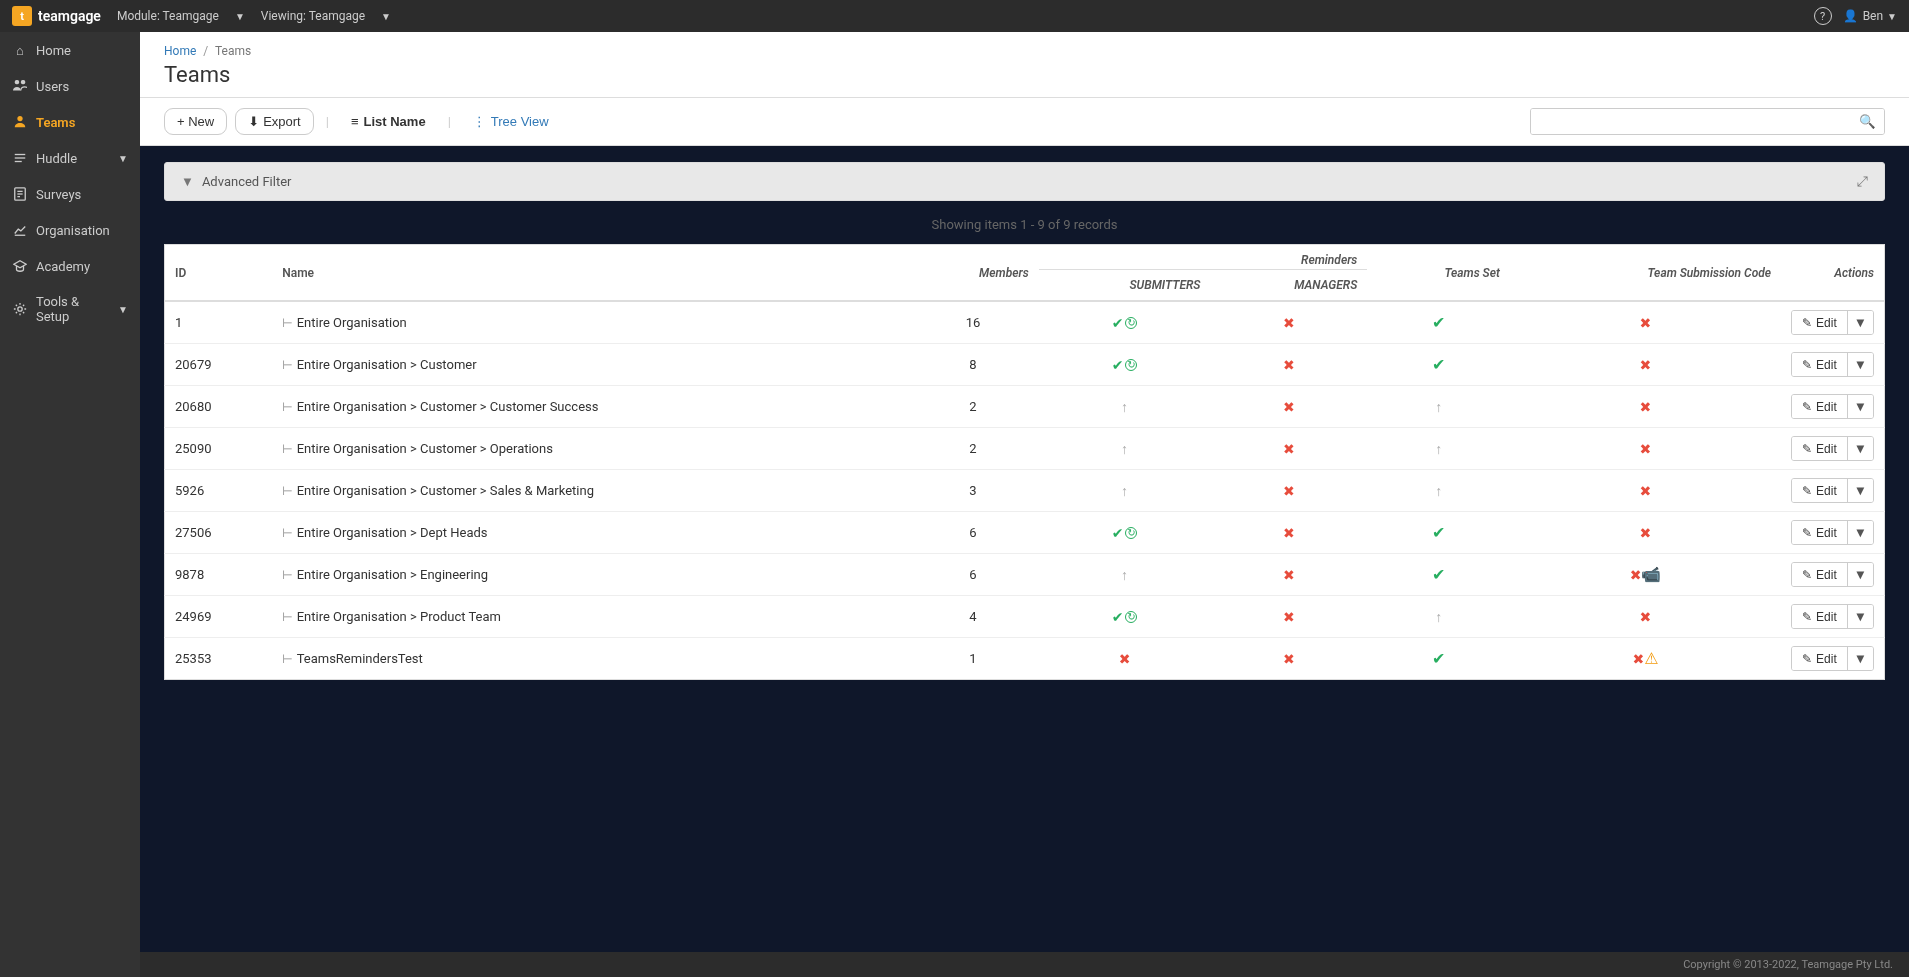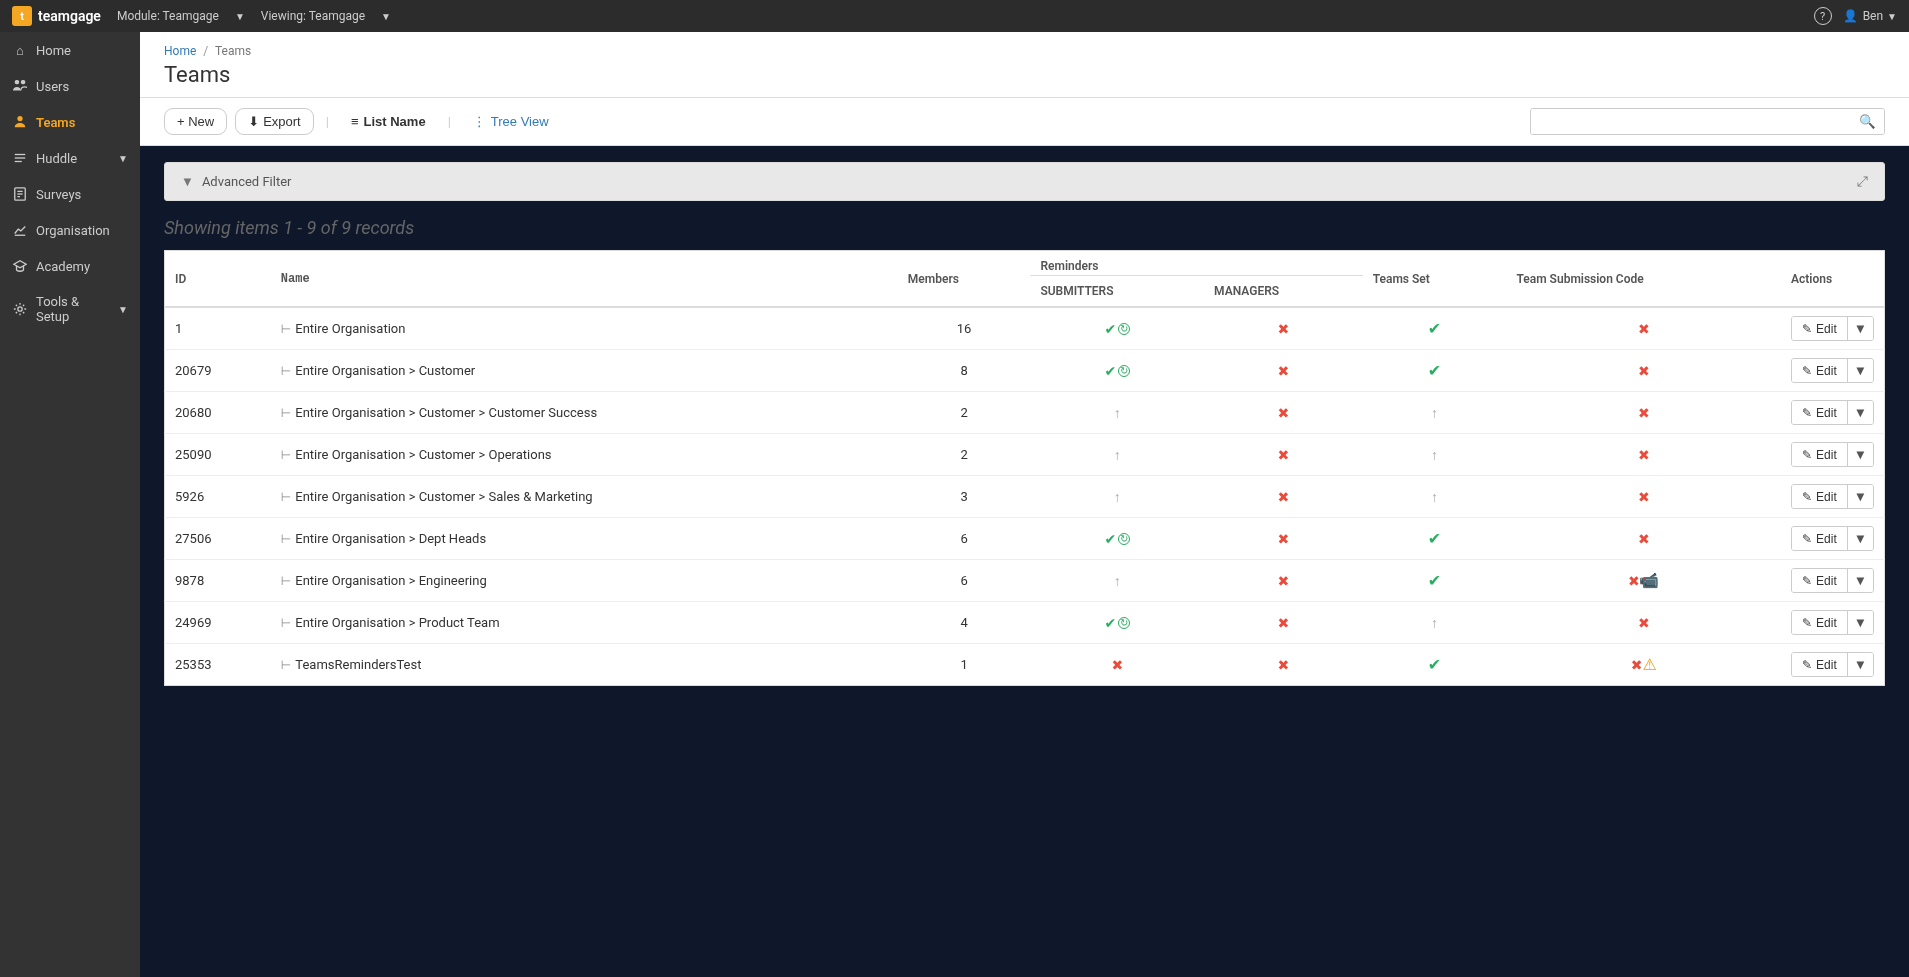--- a/index.html
+++ b/index.html
@@ -52,24 +52,24 @@
     
     .content-body { padding: 16px 24px; flex: 1; }
 
     
     .advanced-filter { background: #e8e8e8; border: 1px solid #ddd; border-radius: 3px; padding: 10px 16px; margin-bottom: 16px; display: flex; align-items: center; justify-content: space-between; cursor: pointer; }
     .advanced-filter-left { display: flex; align-items: center; gap: 8px; color: #555; font-size: 13px; }
     .filter-icon { color: #777; }
     .expand-icon { color: #777; font-size: 14px; cursor: pointer; }
 
     
-    .table-info { color: #666; font-size: 18px; margin-bottom: 12px; font-style: italic; }
+    .table-info { text-align: center; color: #666; font-size: 13px; margin-bottom: 12px; }
     .data-table { width: 100%; background: #fff; border-collapse: collapse; border: 1px solid #ddd; border-radius: 3px; }
     .data-table th { padding: 8px 10px; text-align: left; background: #fff; border-bottom: 2px solid #ddd; color: #555; font-weight: 600; font-size: 12px; white-space: nowrap; }
-    .data-table th.center { text-align: left; }
+    .data-table th.center { text-align: right; font-style: italic; }
     .data-table td { padding: 8px 10px; border-bottom: 1px solid #eee; color: #333; font-size: 13px; vertical-align: middle; }
     .data-table td.center { text-align: center; }
     .data-table tr:last-child td { border-bottom: none; }
     .team-icon { color: #888; margin-right: 4px; font-size: 12px; }
 
     
     .icon-check { color: #27ae60; font-size: 16px; }
     .icon-check-notify { color: #27ae60; font-size: 14px; position: relative; display: inline-flex; align-items: center; gap: 2px; }
     .icon-x { color: #e74c3c; font-size: 14px; }
     .icon-inherit { color: #aaa; font-size: 14px; }
@@ -240,21 +240,21 @@
         </div>
         <span class="expand-icon">⤢</span>
       </div>
 
       <div class="table-info">Showing items 1 - 9 of 9 records</div>
 
       <table class="data-table">
         <thead>
           <tr>
             <th rowspan="2">ID</th>
-            <th rowspan="2" style="min-width:300px;font-family:Liberation Mono, monospace;">Name</th>
+            <th rowspan="2" style="min-width:300px;">Name</th>
             <th rowspan="2" class="center">Members</th>
             <th colspan="2" class="center" style="border-bottom:1px solid #ddd; padding-bottom:2px;">Reminders</th>
             <th rowspan="2" class="center">Teams Set</th>
             <th rowspan="2" class="center">Team Submission Code</th>
             <th rowspan="2" class="center" style="width:80px;">Actions</th>
           </tr>
           <tr>
             <th class="center col-submitters">SUBMITTERS</th>
             <th class="center col-managers">MANAGERS</th>
           </tr>
@@ -467,14 +467,17 @@
         <button class="action-dropdown">
           <span>▼</span>
         </button>
       </div>
     </td>
   </tr>
           </tbody>
       </table>
     </div>
 
+    <div class="footer">
+      <span>Copyright © 2013-2022, Teamgage Pty Ltd.</span>
+    </div>
   </div>
 </div>
 
 </body></html>

